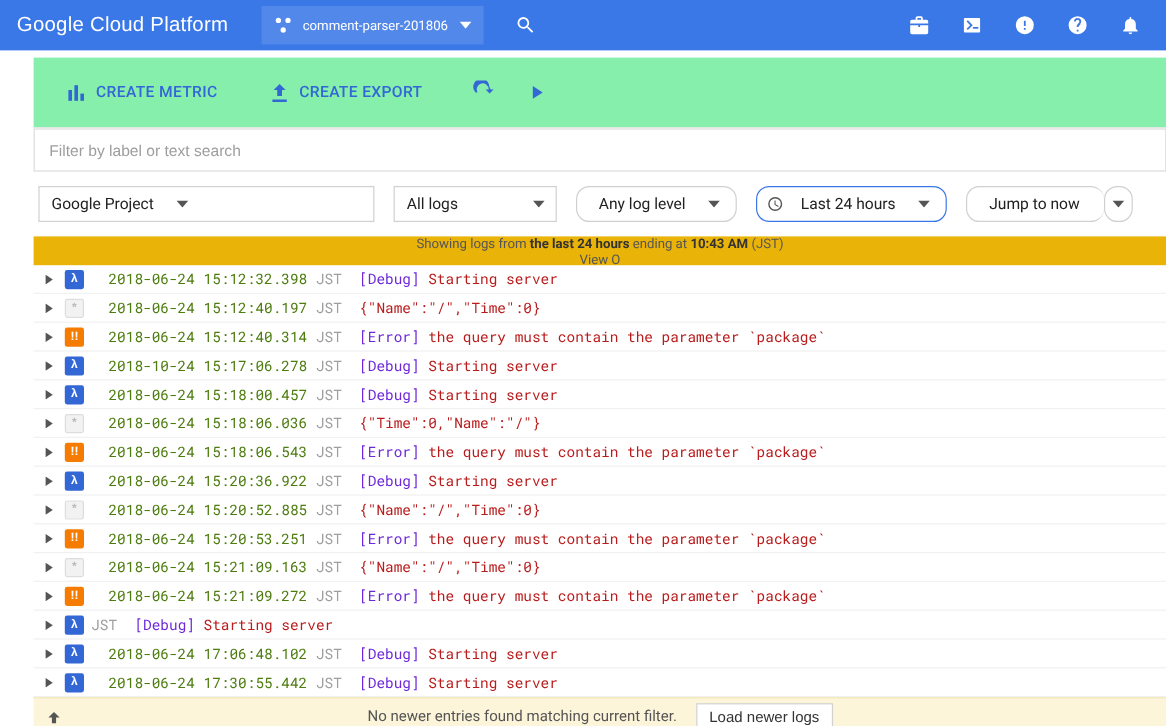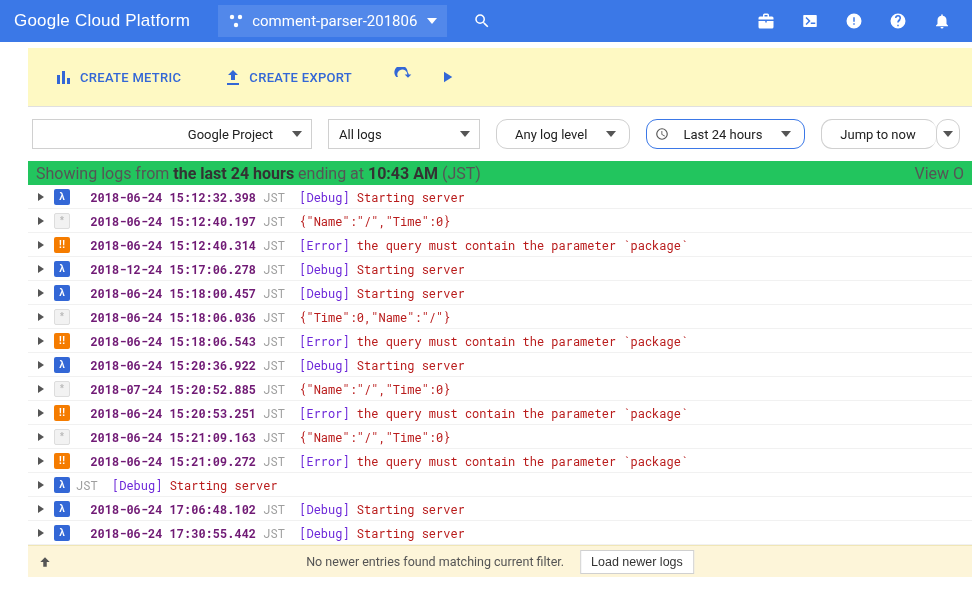--- a/index.html
+++ b/index.html
@@ -2,72 +2,72 @@
 <html><head>
 <meta charset="utf-8">
 <style>
 * { margin: 0; padding: 0; box-sizing: border-box; }
 body { font-family: "Roboto", "Helvetica Neue", Arial, sans-serif; font-size: 13px; color: #212121; background: #fff; overflow: hidden; width: 972px; height: 605px; }
 
 
 .gcp-topbar { height: 42px; background: #3b78e7; color: #fff; display: flex; align-items: center; padding: 0 12px 0 0; }
 .gcp-logo { font-family: "Product Sans", "Google Sans", Arial, sans-serif; font-size: 17px; font-weight: 400; letter-spacing: 0.2px; margin-left: 14px; }
 .gcp-logo .g { font-weight: 500; }
-.project-chip { margin-left: 28px; display: flex; align-items: center; background: rgba(255,255,255,.12); padding: 0 10px; height: 32px; font-size: 15px; cursor: pointer; }
+.project-chip { margin-left: 28px; display: flex; align-items: center; background: rgba(255,255,255,.12); padding: 0 10px; height: 32px; font-size: 11px; cursor: pointer; }
 .project-chip .proj-icon { width: 16px; height: 16px; margin-right: 8px; display: flex; align-items: center; justify-content: center; }
 .project-chip .caret { margin-left: 10px; }
 .search-btn { margin-left: 20px; width: 30px; height: 30px; display: flex; align-items: center; justify-content: center; cursor: pointer; }
 .topbar-spacer { flex: 1; }
 .topbar-icons { display: flex; align-items: center; gap: 8px; }
 .topbar-icons .tico { width: 36px; height: 32px; display: flex; align-items: center; justify-content: center; cursor: pointer; }
 
 
 .actions-layer { padding: 6px 0 0 28px; }
-.actions-bar { height: 58px; display: flex; align-items: center; padding: 0 18px; background: #fef9c3; }
+.actions-bar { height: 58px; display: flex; align-items: center; padding: 0 18px; background: #86efac; }
 .action-btn { display: flex; align-items: center; color: #3367d6; font-size: 13px; font-weight: 500; letter-spacing: .3px; cursor: pointer; padding: 6px 10px; }
 .action-btn .aicon { width: 16px; height: 16px; margin-right: 8px; display: flex; align-items: center; justify-content: center; }
 .action-gap { width: 24px; }
 .round-btn { width: 34px; height: 34px; display: flex; align-items: center; justify-content: center; color: #3367d6; cursor: pointer; }
 
 .card { margin-left: 28px; background: #fff; }
 .hr { height: 1px; background: #e0e0e0; }
 
 
 .filter-row { padding: 0; }
 .filter-input { width: calc(100% - 0px); border: 1px solid #dcdcdc; height: 36px; padding: 0 12px; font-size: 13px; color: #555; outline: none; display:block; }
 .filter-input::placeholder { color: #9e9e9e; }
 
 
 .dd-row { display: flex; gap: 16px; padding: 12px 4px 12px 4px; align-items: center; }
 .dd { border: 1px solid #d0d0d0; height: 30px; display: flex; align-items: center; font-size: 13px; color: #212121; cursor: pointer; background: #fff; }
 .dd .dd-label { padding: 0 10px; }
 .dd .dd-caret { width: 28px; display: flex; align-items: center; justify-content: center; border-left: 0; }
-.dd.big { width: 280px; justify-content: flex-end; }
-.dd.mid { width: 152px; justify-content: space-between; }
+.dd.big { width: 280px; justify-content: flex-start; }
+.dd.mid { width: 136px; justify-content: space-between; }
 .dd.small { padding: 0 4px 0 8px; border-radius: 11px; }
 .dd.time { border-color: #3b78e7; }
 .dd.time .dd-label, .dd.time svg { color: #212121; }
 .dd.time .clock { margin-right: 4px; }
 .btn-group { display: flex; }
 .btn-group .dd.small:first-child { border-right: 0; }
 .btn-group .dd.small.jump { padding-right:10px; }
 
 
-.status-bar { height: 24px; background: #22c55e; display: flex; align-items: center; padding: 0 8px; font-size: 16px; color: #555; justify-content: space-between; }
+.status-bar { height: 24px; background: #eab308; display: flex; align-items: center; padding: 0 8px; font-size: 11px; color: #555; justify-content: space-between; flex-direction: column; }
 .status-bar b { color: #333; font-weight: 700; }
 
 
 .logs { }
 .log-row { display: flex; align-items: center; height: 24px; padding: 0 6px; font-family: "Roboto Mono", Menlo, Consolas, monospace; font-size: 12px; color: #555; border-bottom: 1px solid #f1f1f1; white-space: pre; }
 .log-row .expander { width: 14px; height: 14px; display: flex; align-items: center; justify-content: center; color: #555; cursor: pointer; margin-right: 4px; }
 .log-row .sev { width: 16px; height: 16px; border-radius: 2px; margin: 0 6px 0 2px; display: flex; align-items: center; justify-content: center; font-size: 10px; color: #fff; font-family: Arial, sans-serif; font-weight:700; }
 .sev.debug { background: #3367d6; }
 .sev.info  { background: #f2f2f2; border:1px solid #ddd; color:#bbb; }
 .sev.error { background: #f57c00; }
-.log-row .ts { color: #701a75; font-weight: bold; }
+.log-row .ts { color: #4d7c0f; }
 .log-row .tz { color: #9e9e9e; }
 .log-row .tag { color: #6d28d9; }
 .log-row .msg { color: #b91c1c; }
 
 
 .banner { height: 32px; background: #fdf5d9; border-top: 1px solid #f0e6b6; display: flex; align-items: center; padding: 0 10px; font-size: 12.5px; color: #555; position: relative; }
 .banner .up { margin-right: 8px; display:flex; }
 .banner .center { position:absolute; left:50%; transform:translateX(-50%); display:flex; align-items:center; gap:16px; }
 .banner .btn { background: #fff; border: 1px solid #d0d0d0; padding: 4px 10px; font-size: 12.5px; cursor: pointer; color:#333; }
 
@@ -161,20 +161,23 @@
       <svg width="18" height="18" viewBox="0 0 24 24">
           <path fill="#3367d6" d="M8 5v14l11-7z"></path>
         </svg>
     </div>
   </div>
   <div class="hr"></div>
 </div>
 
 <div class="card">
 
+  <div class="filter-row">
+    <input class="filter-input" type="text" placeholder="Filter by label or text search" style="">
+  </div>
 
   <div class="dd-row">
     <div class="dd big">
       <span class="dd-label">Google Project</span>
       <span class="dd-caret">
           <svg width="10" height="6" viewBox="0 0 10 6">
             <path d="M0 0l5 6 5-6z" fill="#555"></path>
           </svg>
         </span>
     </div>
@@ -233,36 +236,36 @@
             <path d="M1 0l6 4-6 4z" fill="#555"></path>
           </svg></span><span class="sev debug">λ</span><span class="ts">  2018-06-24 15:12:32.398 </span><span class="tz">JST  </span><span class="tag">[Debug] </span><span class="msg">Starting server</span></div>
       <div class="log-row"><span class="expander"><svg width="8" height="8" viewBox="0 0 8 8">
             <path d="M1 0l6 4-6 4z" fill="#555"></path>
           </svg></span><span class="sev info">*</span><span class="ts">  2018-06-24 15:12:40.197 </span><span class="tz">JST  </span><span class="msg">{"Name":"/","Time":0}</span></div>
       <div class="log-row"><span class="expander"><svg width="8" height="8" viewBox="0 0 8 8">
             <path d="M1 0l6 4-6 4z" fill="#555"></path>
           </svg></span><span class="sev error">!!</span><span class="ts">  2018-06-24 15:12:40.314 </span><span class="tz">JST  </span><span class="tag">[Error] </span><span class="msg">the query must contain the parameter `package`</span></div>
       <div class="log-row"><span class="expander"><svg width="8" height="8" viewBox="0 0 8 8">
             <path d="M1 0l6 4-6 4z" fill="#555"></path>
-          </svg></span><span class="sev debug">λ</span><span class="ts">  2018-12-24 15:17:06.278 </span><span class="tz">JST  </span><span class="tag">[Debug] </span><span class="msg">Starting server</span></div>
+          </svg></span><span class="sev debug">λ</span><span class="ts">  2018-10-24 15:17:06.278 </span><span class="tz">JST  </span><span class="tag">[Debug] </span><span class="msg">Starting server</span></div>
       <div class="log-row"><span class="expander"><svg width="8" height="8" viewBox="0 0 8 8">
             <path d="M1 0l6 4-6 4z" fill="#555"></path>
           </svg></span><span class="sev debug">λ</span><span class="ts">  2018-06-24 15:18:00.457 </span><span class="tz">JST  </span><span class="tag">[Debug] </span><span class="msg">Starting server</span></div>
       <div class="log-row"><span class="expander"><svg width="8" height="8" viewBox="0 0 8 8">
             <path d="M1 0l6 4-6 4z" fill="#555"></path>
           </svg></span><span class="sev info">*</span><span class="ts">  2018-06-24 15:18:06.036 </span><span class="tz">JST  </span><span class="msg">{"Time":0,"Name":"/"}</span></div>
       <div class="log-row"><span class="expander"><svg width="8" height="8" viewBox="0 0 8 8">
             <path d="M1 0l6 4-6 4z" fill="#555"></path>
           </svg></span><span class="sev error">!!</span><span class="ts">  2018-06-24 15:18:06.543 </span><span class="tz">JST  </span><span class="tag">[Error] </span><span class="msg">the query must contain the parameter `package`</span></div>
       <div class="log-row"><span class="expander"><svg width="8" height="8" viewBox="0 0 8 8">
             <path d="M1 0l6 4-6 4z" fill="#555"></path>
           </svg></span><span class="sev debug">λ</span><span class="ts">  2018-06-24 15:20:36.922 </span><span class="tz">JST  </span><span class="tag">[Debug] </span><span class="msg">Starting server</span></div>
       <div class="log-row"><span class="expander"><svg width="8" height="8" viewBox="0 0 8 8">
             <path d="M1 0l6 4-6 4z" fill="#555"></path>
-          </svg></span><span class="sev info">*</span><span class="ts">  2018-07-24 15:20:52.885 </span><span class="tz">JST  </span><span class="msg">{"Name":"/","Time":0}</span></div>
+          </svg></span><span class="sev info">*</span><span class="ts">  2018-06-24 15:20:52.885 </span><span class="tz">JST  </span><span class="msg">{"Name":"/","Time":0}</span></div>
       <div class="log-row"><span class="expander"><svg width="8" height="8" viewBox="0 0 8 8">
             <path d="M1 0l6 4-6 4z" fill="#555"></path>
           </svg></span><span class="sev error">!!</span><span class="ts">  2018-06-24 15:20:53.251 </span><span class="tz">JST  </span><span class="tag">[Error] </span><span class="msg">the query must contain the parameter `package`</span></div>
       <div class="log-row"><span class="expander"><svg width="8" height="8" viewBox="0 0 8 8">
             <path d="M1 0l6 4-6 4z" fill="#555"></path>
           </svg></span><span class="sev info">*</span><span class="ts">  2018-06-24 15:21:09.163 </span><span class="tz">JST  </span><span class="msg">{"Name":"/","Time":0}</span></div>
       <div class="log-row"><span class="expander"><svg width="8" height="8" viewBox="0 0 8 8">
             <path d="M1 0l6 4-6 4z" fill="#555"></path>
           </svg></span><span class="sev error">!!</span><span class="ts">  2018-06-24 15:21:09.272 </span><span class="tz">JST  </span><span class="tag">[Error] </span><span class="msg">the query must contain the parameter `package`</span></div>
       <div class="log-row"><span class="expander"><svg width="8" height="8" viewBox="0 0 8 8">

